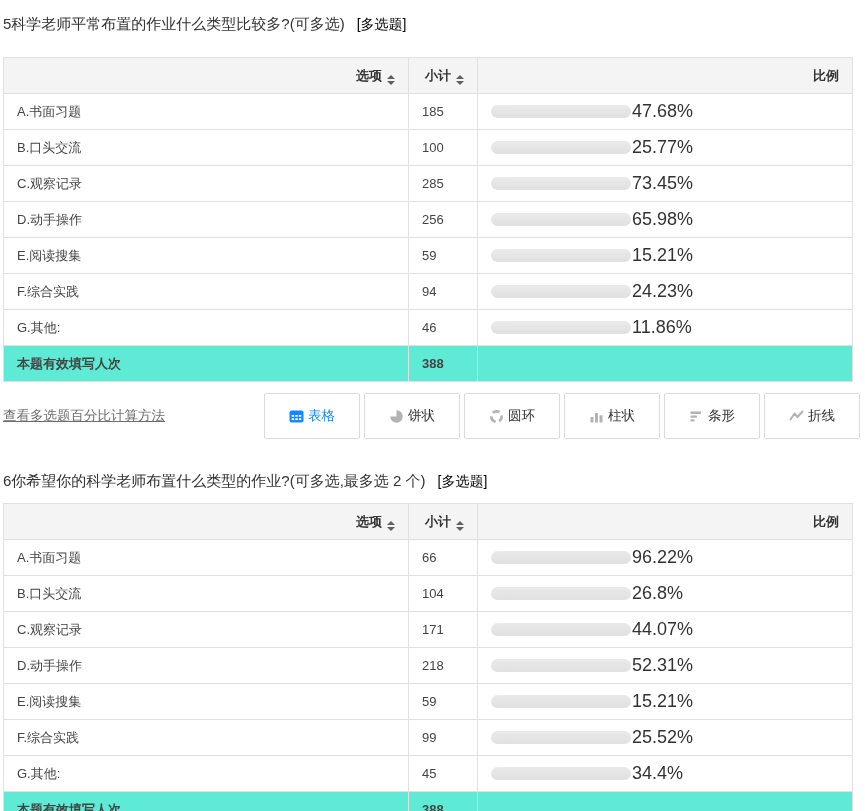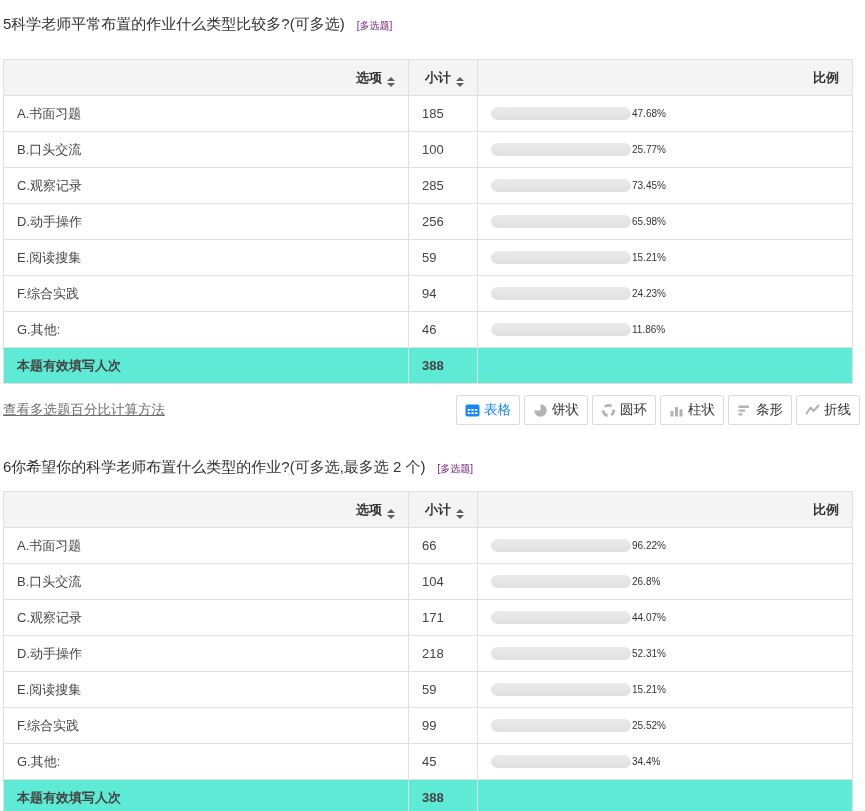--- a/index.html
+++ b/index.html
@@ -13,22 +13,22 @@
 
   
   .q-title{
     margin:0;
     font-size:15px;
     font-weight:normal;
     color:#333;
     line-height:20px;
   }
   .q-title .tag{
-    color:#701a75;
-    font-size:10px;
+    color:#000000;
+    font-size:14px;
     margin-left:12px;
   }
 
   
   table.results{
     width:849px;
     margin-top:23px;
     border-collapse:collapse;
     table-layout:fixed;
     font-size:13px;
@@ -60,21 +60,21 @@
   td.ratio-cell{padding:0 0 0 6px;}
   .ratio-wrap{display:flex;align-items:center;}
   .bar-track{
     width:140px;
     height:13px;
     border-radius:7px;
     background:linear-gradient(#eaeaea,#e0e0e0);
   }
   .pct{
     color:#333;
-    font-size:10px;
+    font-size:18px;
     margin-left:1px;
   }
 
   
   .sort{
     display:inline-flex;
     flex-direction:column;
     gap:2px;
     margin-left:5px;
     vertical-align:1px;
@@ -96,22 +96,22 @@
     color:#6e6e6e;
     text-decoration:underline;
     cursor:pointer;
     text-align:center;
   }
   .btn-group{display:flex;gap:4px;}
   .view-btn{
     display:flex;
     align-items:center;
     gap:4px;
-    height:30px;
-    padding:0 8px;
+    height:46px;
+    padding:0 24px;
     background:#fff;
     border:1px solid #dcdcdc;
     border-radius:2px;
     font-size:13.5px;
     color:#333;
     cursor:pointer;
     font-family:inherit;
   }
   .view-btn.active{color:#1787ff;}
   .view-btn svg{display:block;}

